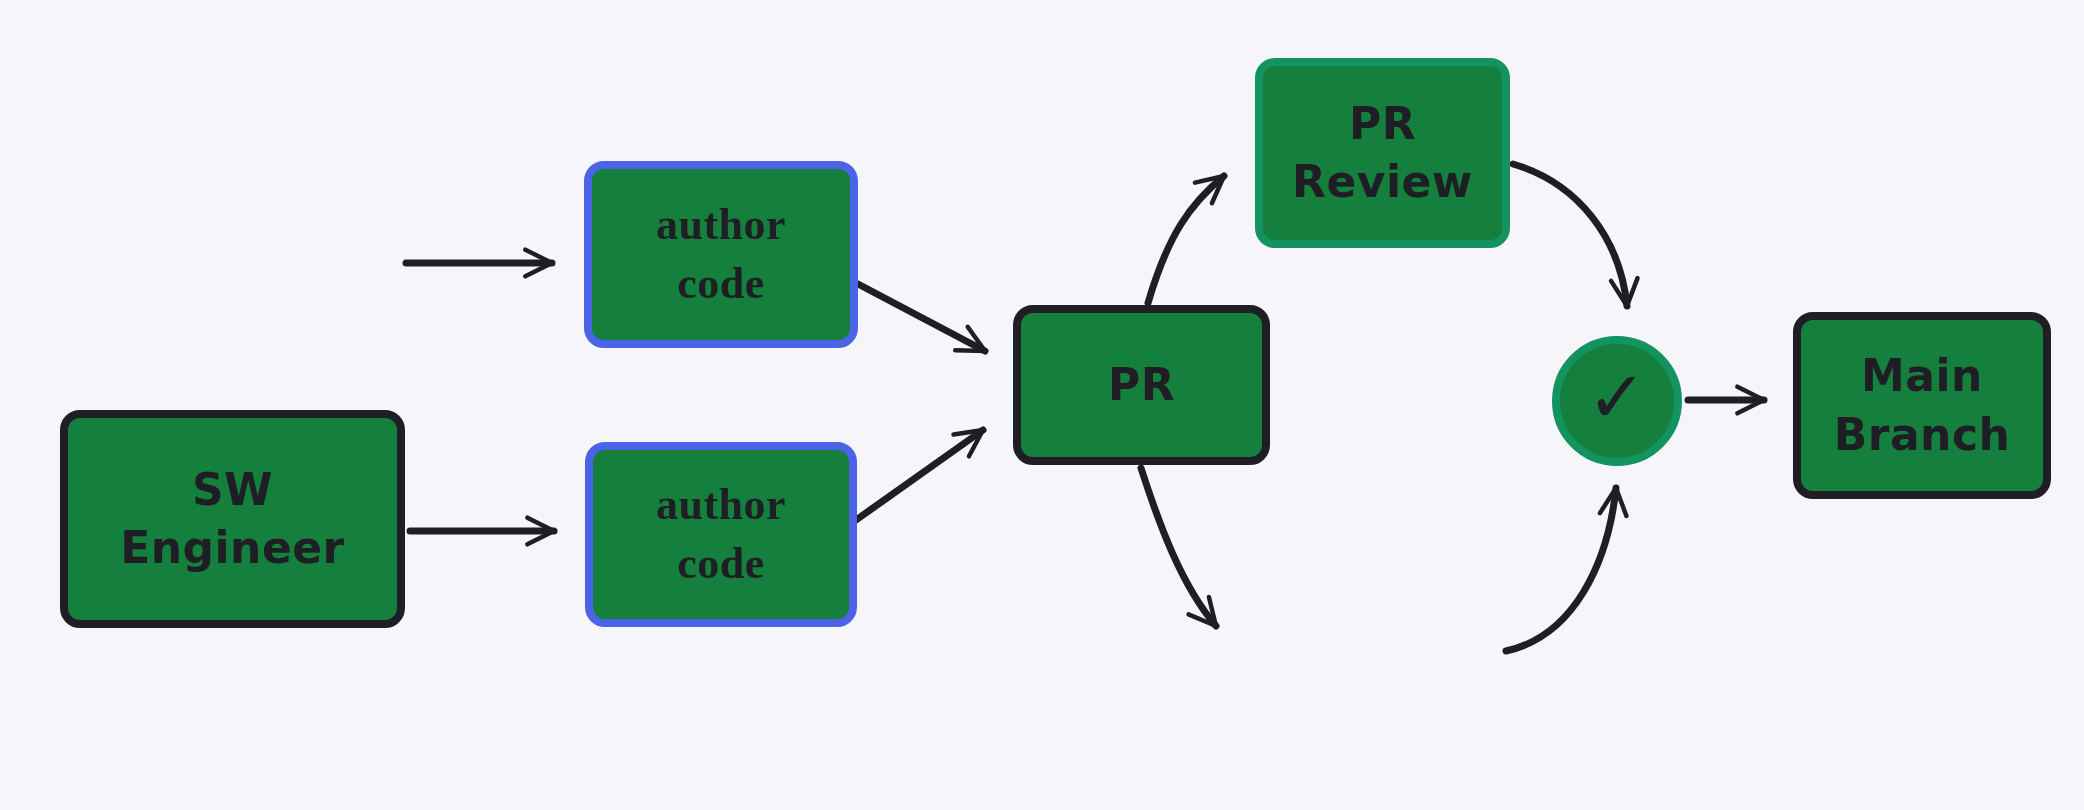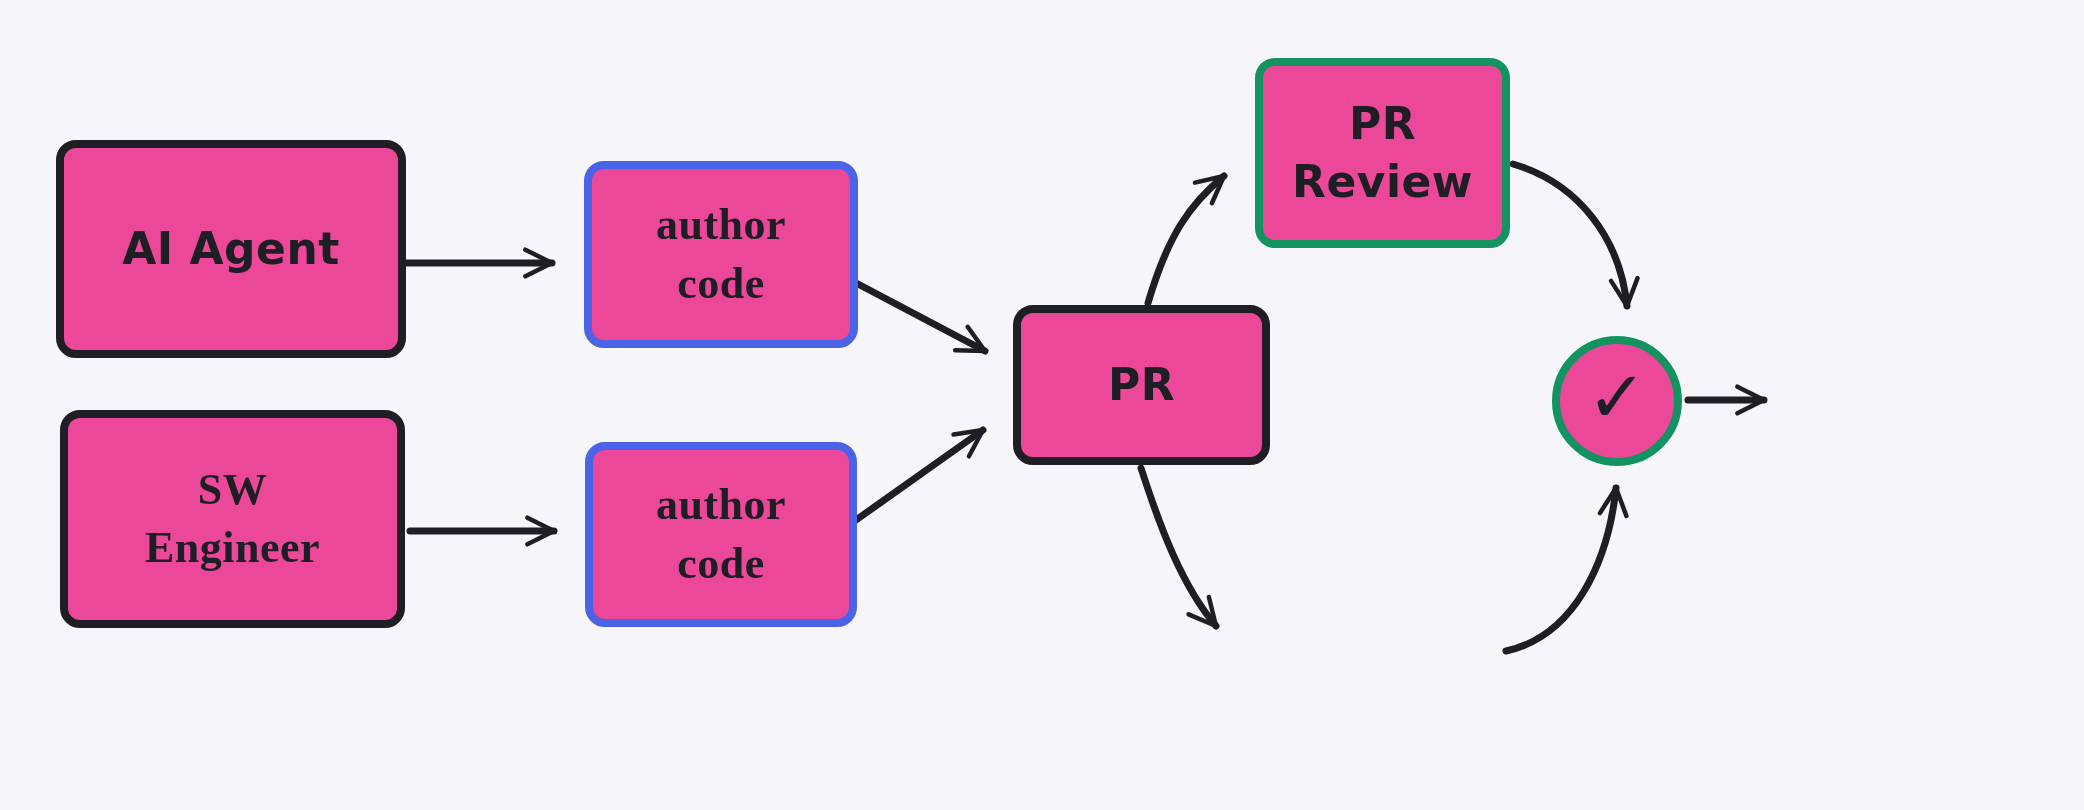--- a/index.html
+++ b/index.html
@@ -21,21 +21,21 @@
     stroke: #1e1e24;
     stroke-width: 7;
     stroke-linecap: round;
     stroke-linejoin: round;
   }
   .node {
     position: absolute;
     box-sizing: border-box;
     border: 8px solid #1e1e24;
     border-radius: 20px;
-    background: #ec4899;
+    background: #15803d;
     display: flex;
     align-items: center;
     justify-content: center;
     text-align: center;
   }
   .node-label {
     color: #1e1e24;
     font-weight: 700;
     font-size: 44px;
     line-height: 1.32;
@@ -70,25 +70,22 @@
     <path class="edge" d="M 410,531 L 554,531" marker-end="url(#arrowhead)"></path>
     <path class="edge" d="M 858,284 L 985,351" marker-end="url(#arrowhead)"></path>
     <path class="edge" d="M 856,520 L 983,430" marker-end="url(#arrowhead)"></path>
     <path class="edge" d="M 1148,303 C 1168,235 1190,204 1224,176" marker-end="url(#arrowhead)"></path>
     <path class="edge" d="M 1141,468 C 1160,527 1182,586 1216,626" marker-end="url(#arrowhead)"></path>
     <path class="edge" d="M 1513,164 C 1578,183 1620,238 1627,306" marker-end="url(#arrowhead)"></path>
     <path class="edge" d="M 1506,651 C 1574,636 1608,563 1616,488" marker-end="url(#arrowhead)"></path>
     <path class="edge" d="M 1688,400 L 1764,400" marker-end="url(#arrowhead)"></path>
   </svg>
 
-  <div class="node" style="left:56px; top:140px; width:350px; height:218px;">
-    <span class="node-label">AI Agent</span>
-  </div>
 
-  <div class="node" style="left:60px; top:410px; width:345px; height:218px;font-family:Liberation Serif, serif;">
+  <div class="node" style="left:60px; top:410px; width:345px; height:218px;">
     <span class="node-label">SW
 Engineer</span>
   </div>
 
   <div class="node stroke-blue" style="left:584px; top:161px; width:274px; height:187px;">
     <span class="node-label">author
 code</span>
   </div>
 
   <div class="node stroke-blue" style="left:585px; top:442px; width:272px; height:185px;">
@@ -103,14 +100,18 @@
   <div class="node stroke-green" style="left:1255px; top:58px; width:255px; height:190px;">
     <span class="node-label">PR
 Review</span>
   </div>
 
 
   <div class="node stroke-green check-circle" style="left:1552px; top:336px; width:130px; height:130px;">
     <span class="check-glyph">✓</span>
   </div>
 
+  <div class="node" style="left:1793px; top:312px; width:258px; height:187px;">
+    <span class="node-label">Main
+Branch</span>
+  </div>
 
 </div>
 
 </body></html>

